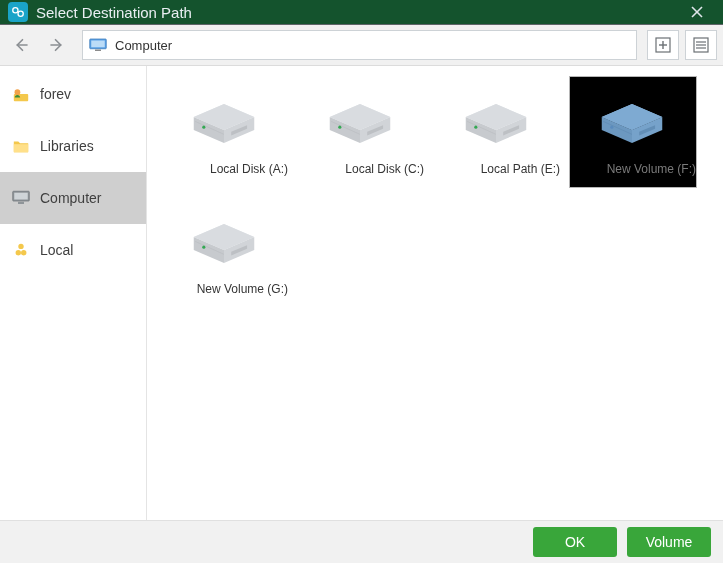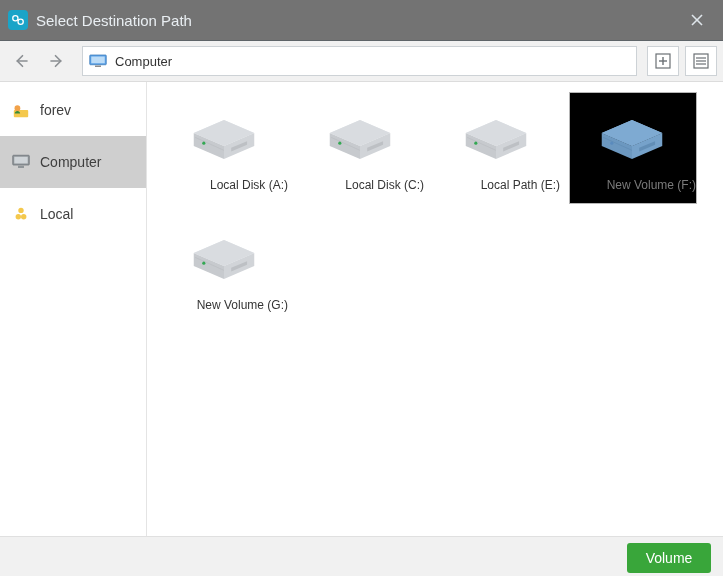--- a/index.html
+++ b/index.html
@@ -7,23 +7,23 @@
     padding: 0;
     width: 723px;
     height: 576px;
     font-family: "Segoe UI", Arial, sans-serif;
     font-size: 13px;
     color: #333;
     background: #fff;
     overflow: hidden;
   }
   .titlebar {
-    background: #737373;
+    background: #14532d;
     color: #e9eef2;
-    height: 40px;
+    height: 24px;
     display: flex;
     align-items: center;
     padding: 0 10px 0 8px;
   }
   .app-icon {
     width: 20px;
     height: 20px;
     background: #1aa4c8;
     border-radius: 4px;
     margin-right: 8px;
@@ -232,20 +232,29 @@
       <div class="side-item">
         <span class="side-icon">
           <svg viewBox="0 0 20 20" width="18" height="18">
             <rect x="2" y="10" width="16" height="8" rx="1" fill="#f4c84c"></rect>
             <circle cx="6" cy="8" r="3.2" fill="#f2a24a"></circle>
             <path d="M3 14c0-2 1.3-3 3-3s3 1 3 3" fill="#3a8b3a"></path>
           </svg>
         </span>
         <span class="side-label">forev</span>
       </div>
+      <div class="side-item">
+        <span class="side-icon">
+          <svg viewBox="0 0 20 20" width="18" height="18">
+            <path d="M2 5h5l2 2h9v9a1 1 0 0 1-1 1H3a1 1 0 0 1-1-1z" fill="#f4c84c"></path>
+            <rect x="2" y="8" width="16" height="9" fill="#ffe08a"></rect>
+          </svg>
+        </span>
+        <span class="side-label">Libraries</span>
+      </div>
       <div class="side-item selected">
         <span class="side-icon">
           <svg viewBox="0 0 24 20" width="20" height="16">
             <rect x="1" y="1" width="22" height="13" rx="1" fill="#8f9599" stroke="#6d7378"></rect>
             <rect x="3" y="3" width="18" height="9" fill="#cfd4d8"></rect>
             <rect x="8" y="15" width="8" height="3" fill="#8f9599"></rect>
           </svg>
         </span>
         <span class="side-label">Computer</span>
       </div>
@@ -330,14 +339,15 @@
     <rect x="60" y="40" width="22" height="5" transform="skewY(-23) translate(0 30)" fill="#bdc0c4"></rect>
   </svg>
           </div>
           <div class="drive-label">New Volume (G:)</div>
         </div>
       </div>
   </div>
 </div>
 
 <div class="footer">
+  <button class="btn">OK</button>
   <button class="btn">Volume</button>
 </div>
 
 </body></html>

